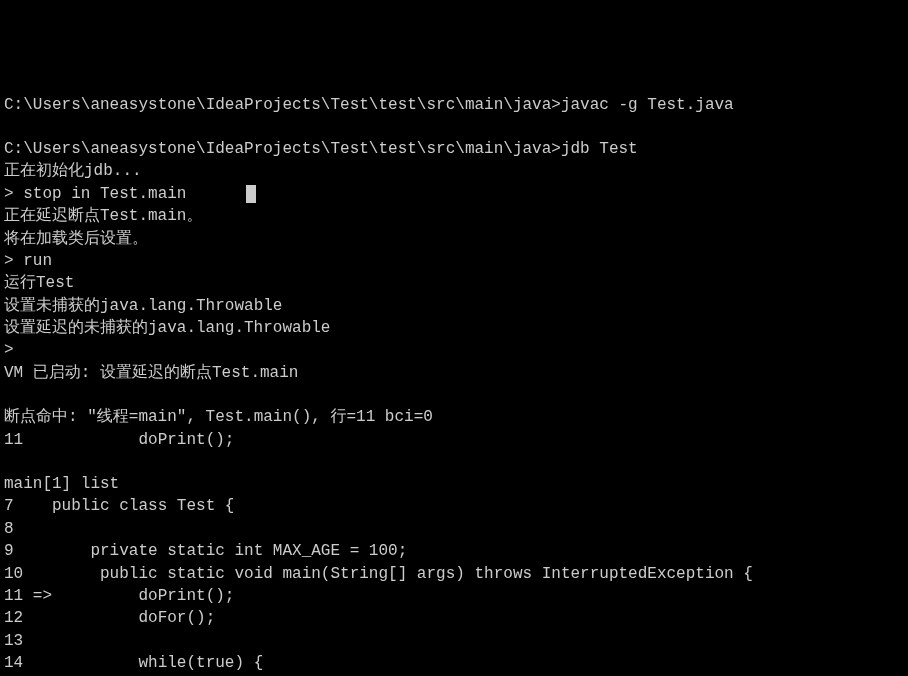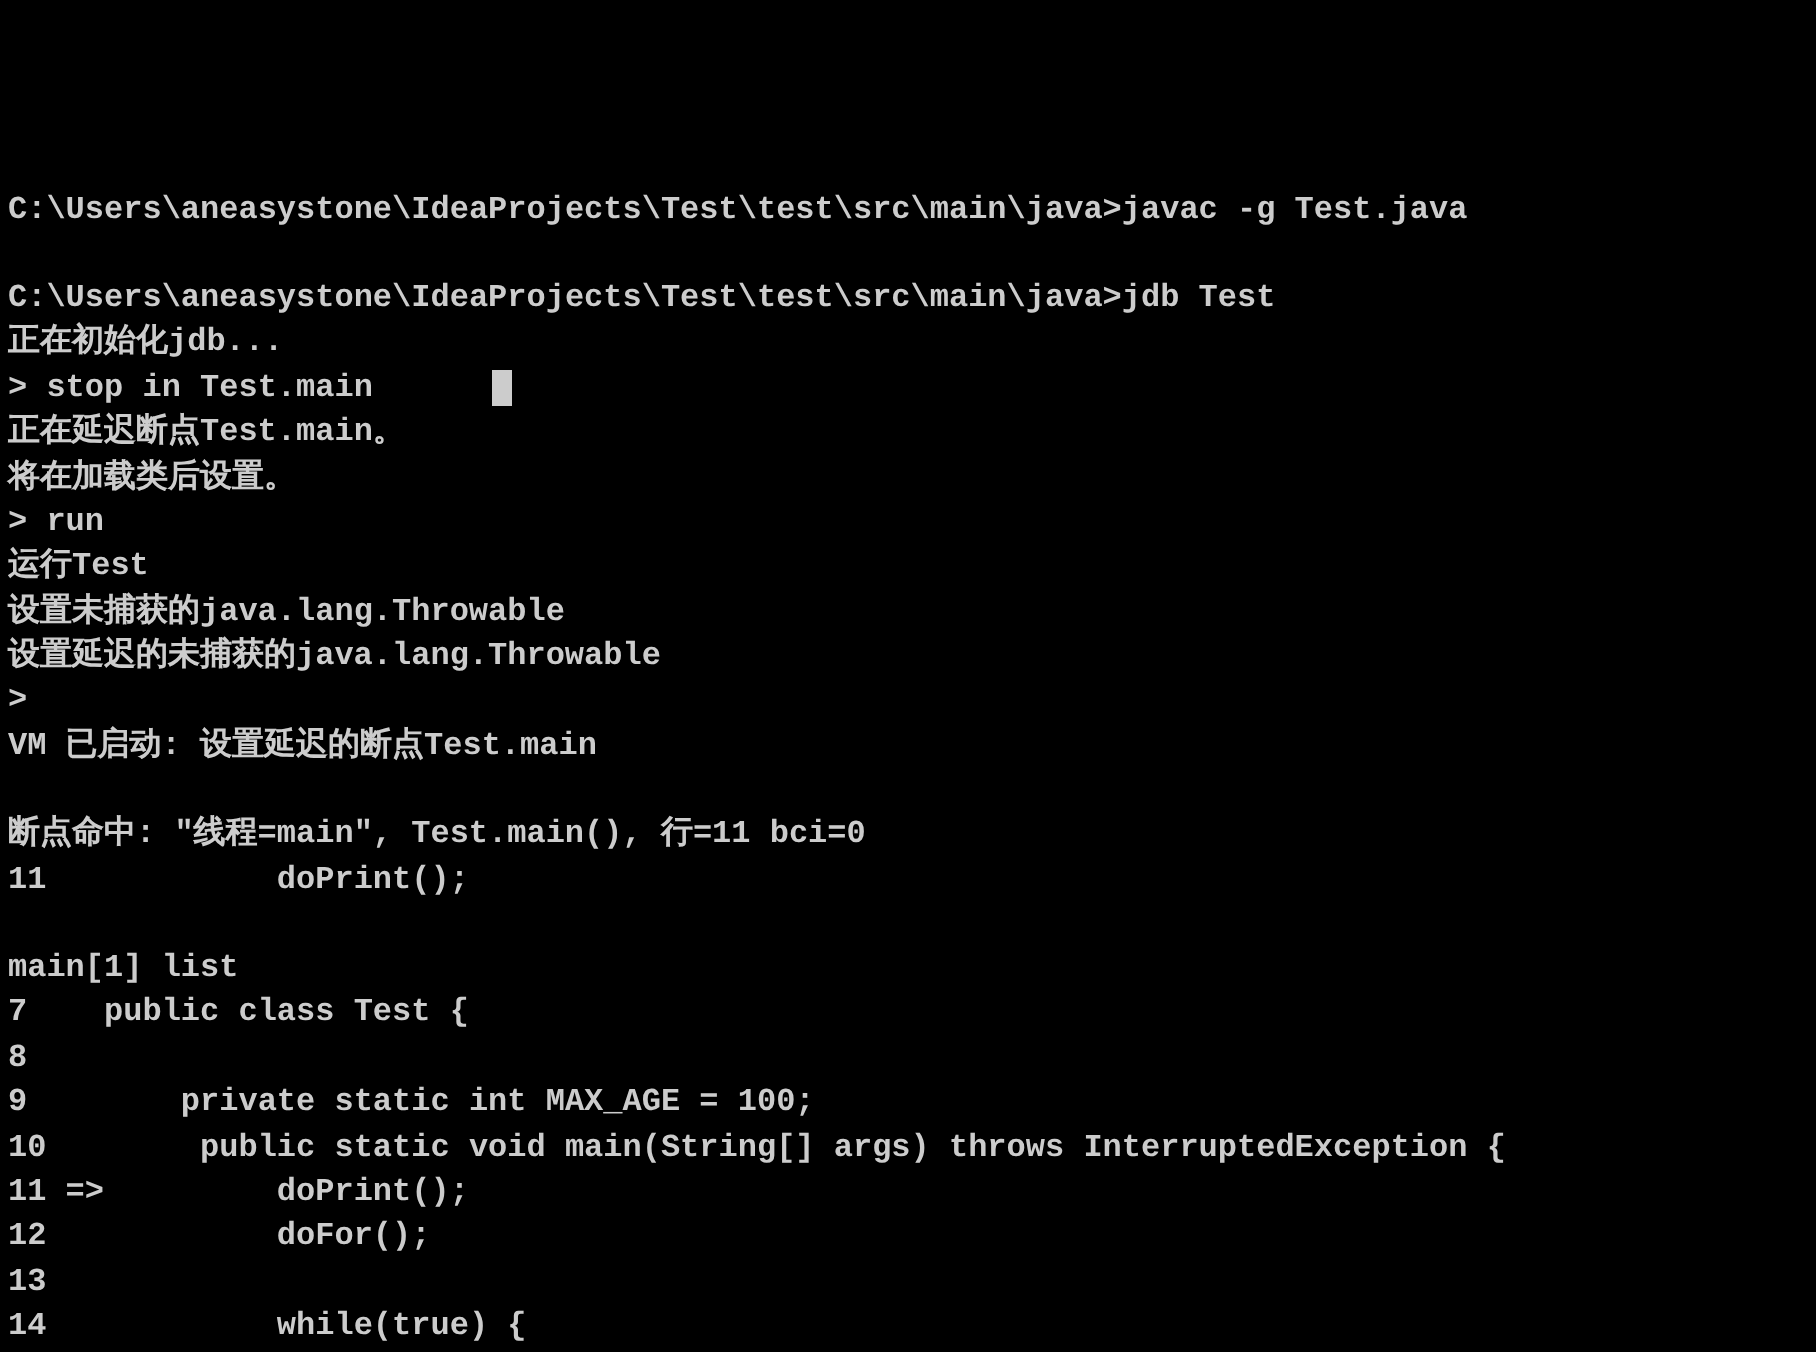--- a/index.html
+++ b/index.html
@@ -15,21 +15,20 @@
       line-height: 1.4;
       padding: 4px;
       width: 908px;
       height: 676px;
       overflow: hidden;
       white-space: pre;
     }
     .line {
       white-space: pre;
       min-height: 22px;
-      font-weight: bold;
     }
     .cursor {
       display: inline-block;
       width: 10px;
       height: 18px;
       background: #cccccc;
       vertical-align: text-bottom;
       margin-left: 2px;
     }
   </style>

